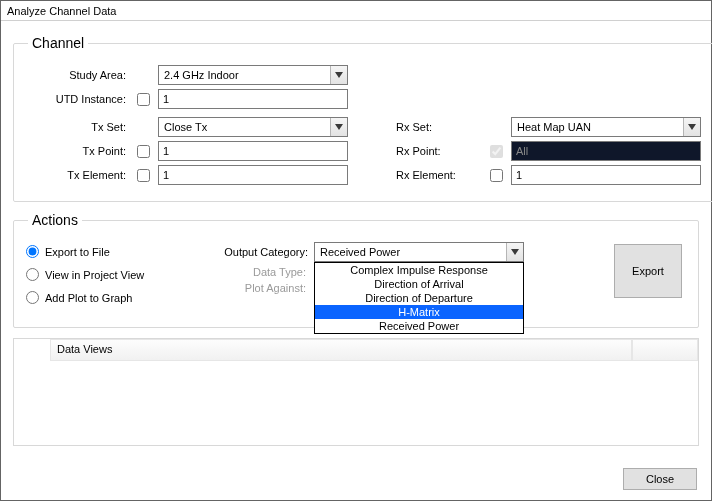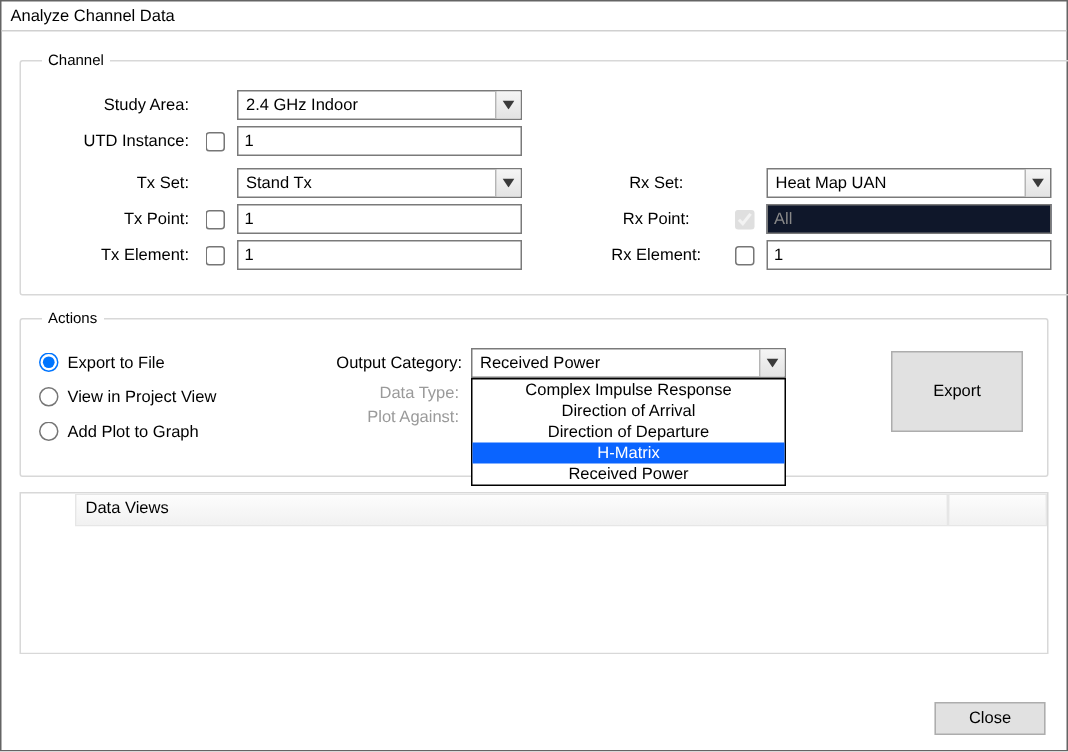--- a/index.html
+++ b/index.html
@@ -34,42 +34,42 @@
     padding: 8px 12px 10px 12px;
   }
   fieldset.group {
     border: 1px solid #d8d8d8;
     border-radius: 2px;
     margin: 6px 0 10px 0;
     padding: 10px 12px 12px 12px;
     position: relative;
   }
   fieldset.group > legend {
-    font-size: 10px;
+    font-size: 14px;
     padding: 0 4px;
     margin-left: 2px;
     margin-top: 11px;
   }
   .row {
     display: flex;
     align-items: center;
     margin: 4px 0;
     gap: 6px;
   }
   .lbl {
     width: 102px;
     text-align: right;
     padding-right: 2px;
     color: #000;
     white-space: nowrap;
   }
   .lbl.disabled { color: #9a9a9a; }
   .lbl-r {
     width: 85px;
-    text-align: center;
+    text-align: left;
     padding-right: 2px;
     white-space: nowrap;
   }
   .chkcell {
     width: 18px;
     display: flex;
     justify-content: center;
   }
   input[type=checkbox] {
     width: 13px; height: 13px;
@@ -136,21 +136,21 @@
     border: 1px solid #adadad;
     background: #e1e1e1;
     height: 22px;
     padding: 0 14px;
     font: inherit;
     cursor: default;
   }
   .btn-big {
     border: 1px solid #adadad;
     background: #e1e1e1;
-    width: 88px;
+    width: 68px;
     height: 54px;
     font: inherit;
     cursor: default;
     display:flex;align-items:center;justify-content:center;
   }
   .dataviews {
     border: 1px solid #d8d8d8;
     margin-top: 10px;
     height: 108px;
     display: flex;
@@ -228,21 +228,21 @@
         <input class="txt" style="width: 190px;" value="1">
       </div>
 
       <div class="cols">
         <div class="col">
 
           <div class="row">
             <div class="lbl">Tx Set:</div>
             <div class="chkcell"></div>
             <div class="select" style="width:190px">
-              <span>Stand Tx</span>
+              <span>Close Tx</span>
               <span class="caret">
                 <svg viewBox="0 0 8 6">
                     <path d="M0 0 L8 0 L4 6 Z" fill="#3a3a3a"></path>
                   </svg>
               </span>
             </div>
           </div>
 
           <div class="row">
             <div class="lbl">Tx Point:</div>

